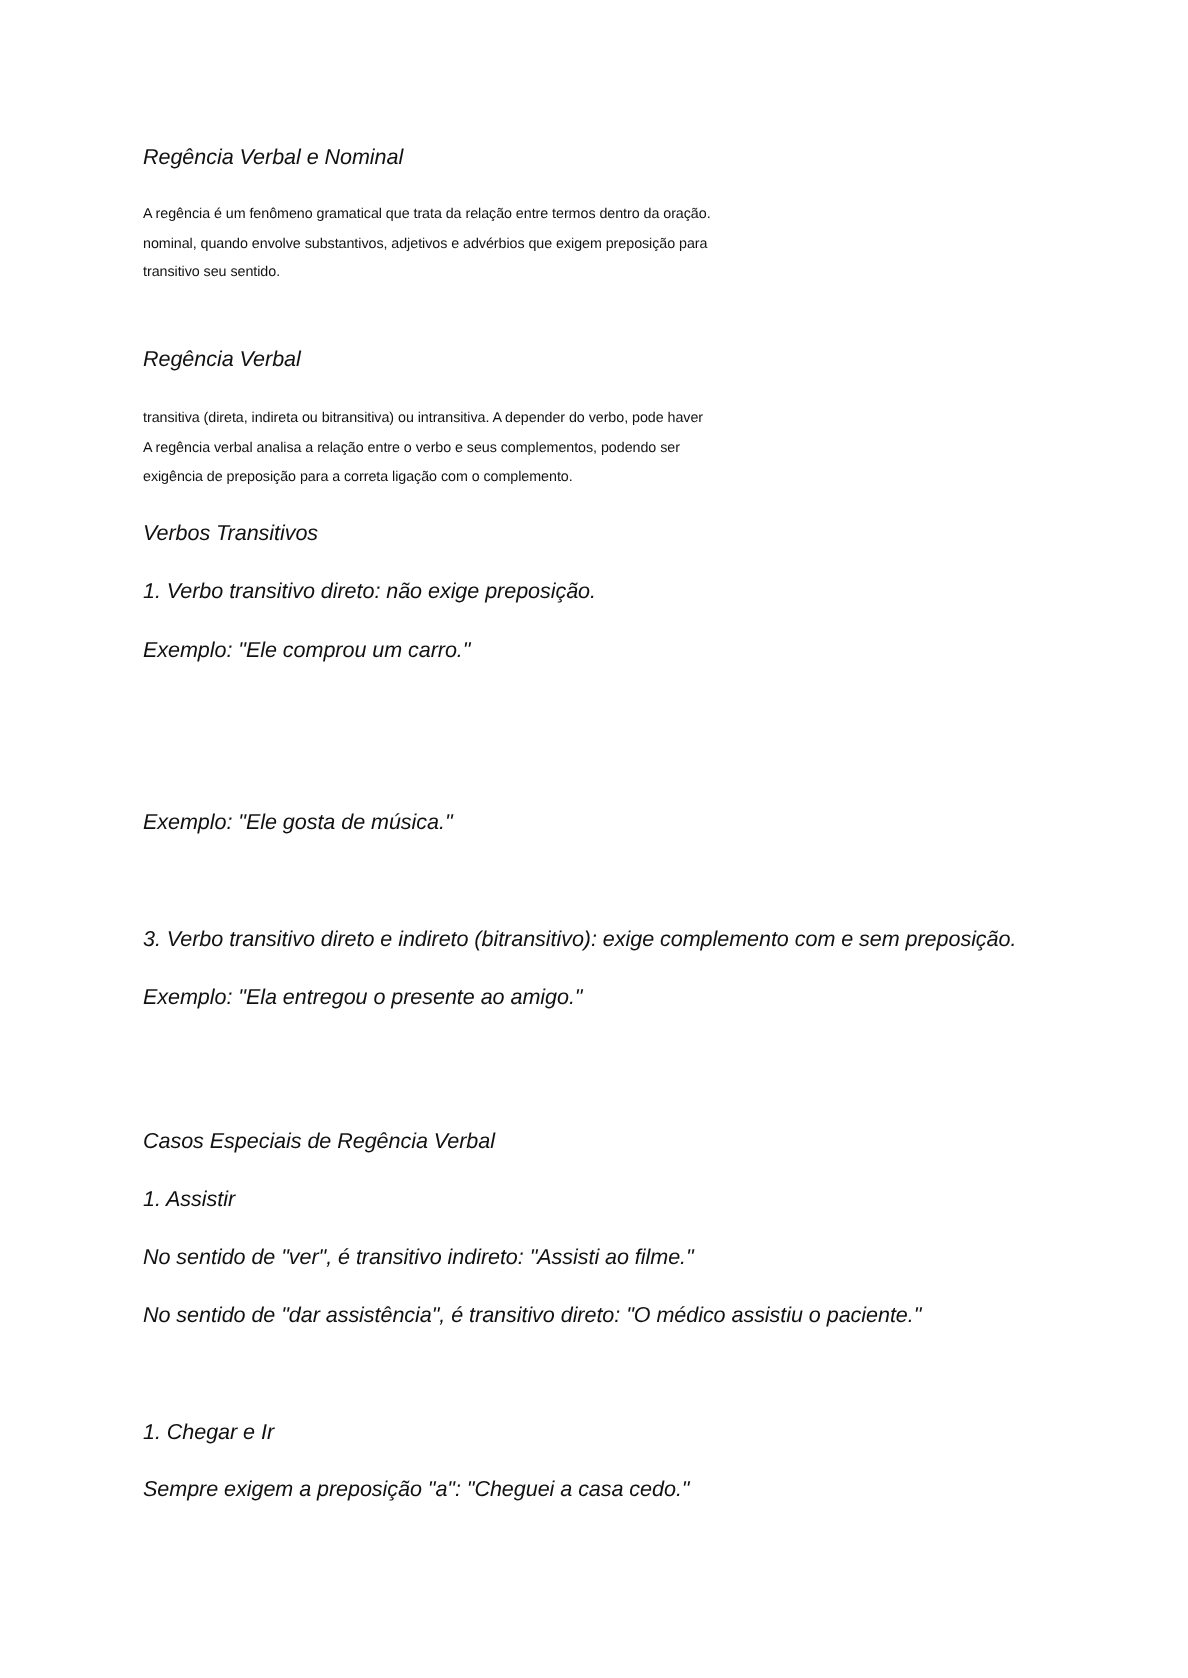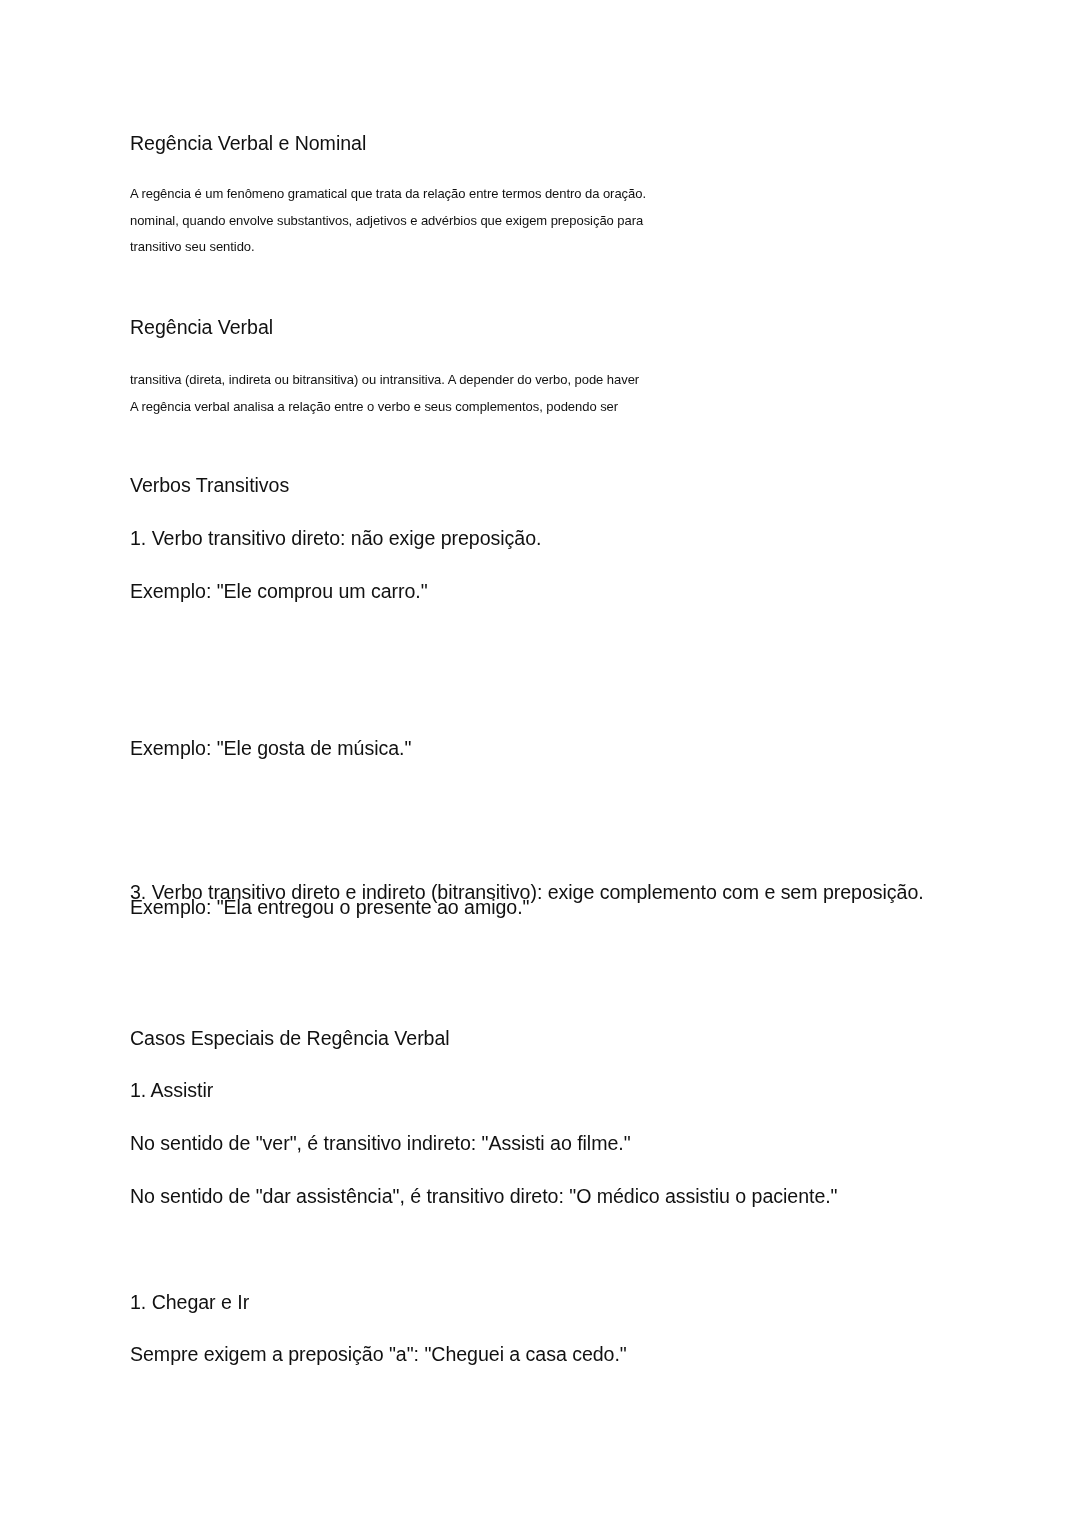--- a/index.html
+++ b/index.html
@@ -22,20 +22,21 @@
       height: 1525px;
       background: #ffffff;
     }
     .line {
       position: absolute;
       left: 130px;
       font-size: 19.6px;
       line-height: 26.5px;
       white-space: nowrap;
       letter-spacing: -0.05px;
+      font-style: italic;
     }
     .para {
       position: absolute;
       left: 130px;
       width: 830px;
       font-size: 13px;
       line-height: 26.5px;
       letter-spacing: -0.05px;
     }
     .para span { display: block; white-space: nowrap; }
@@ -51,30 +52,31 @@
     <span>A regência é um fenômeno gramatical que trata da relação entre termos dentro da oração.</span>
     <span>nominal, quando envolve substantivos, adjetivos e advérbios que exigem preposição para</span>
     <span>transitivo seu sentido.</span>
   </div>
 
   <div class="line" style="top:314px">Regência Verbal</div>
 
   <div class="para" style="top:367px">
     <span>transitiva (direta, indireta ou bitransitiva) ou intransitiva. A depender do verbo, pode haver</span>
     <span>A regência verbal analisa a relação entre o verbo e seus complementos, podendo ser</span>
+    <span>exigência de preposição para a correta ligação com o complemento.</span>
   </div>
 
   <div class="line" style="top:472px">Verbos Transitivos</div>
 
   <div class="line" style="top:525px">1. Verbo transitivo direto: não exige preposição.</div>
   <div class="line" style="top:578px">Exemplo: "Ele comprou um carro."</div>
 
   <div class="line" style="top:735px">Exemplo: "Ele gosta de música."</div>
 
-  <div class="line" style="top:879px">3. Verbo transitivo direto e indireto (bitransitivo): exige complemento com e sem preposição.</div>
+  <div class="line" style="top:841px">3. Verbo transitivo direto e indireto (bitransitivo): exige complemento com e sem preposição.</div>
   <div class="line" style="top:894px">Exemplo: "Ela entregou o presente ao amigo."</div>
 
   <div class="line" style="top:1025px">Casos Especiais de Regência Verbal</div>
 
   <div class="line" style="top:1077px">1. Assistir</div>
   <div class="line" style="top:1130px">No sentido de "ver", é transitivo indireto: "Assisti ao filme."</div>
   <div class="line" style="top:1183px">No sentido de "dar assistência", é transitivo direto: "O médico assistiu o paciente."</div>
 
   <div class="line" style="top:1289px">1. Chegar e Ir</div>
   <div class="line" style="top:1341px">Sempre exigem a preposição "a": "Cheguei a casa cedo."</div>

